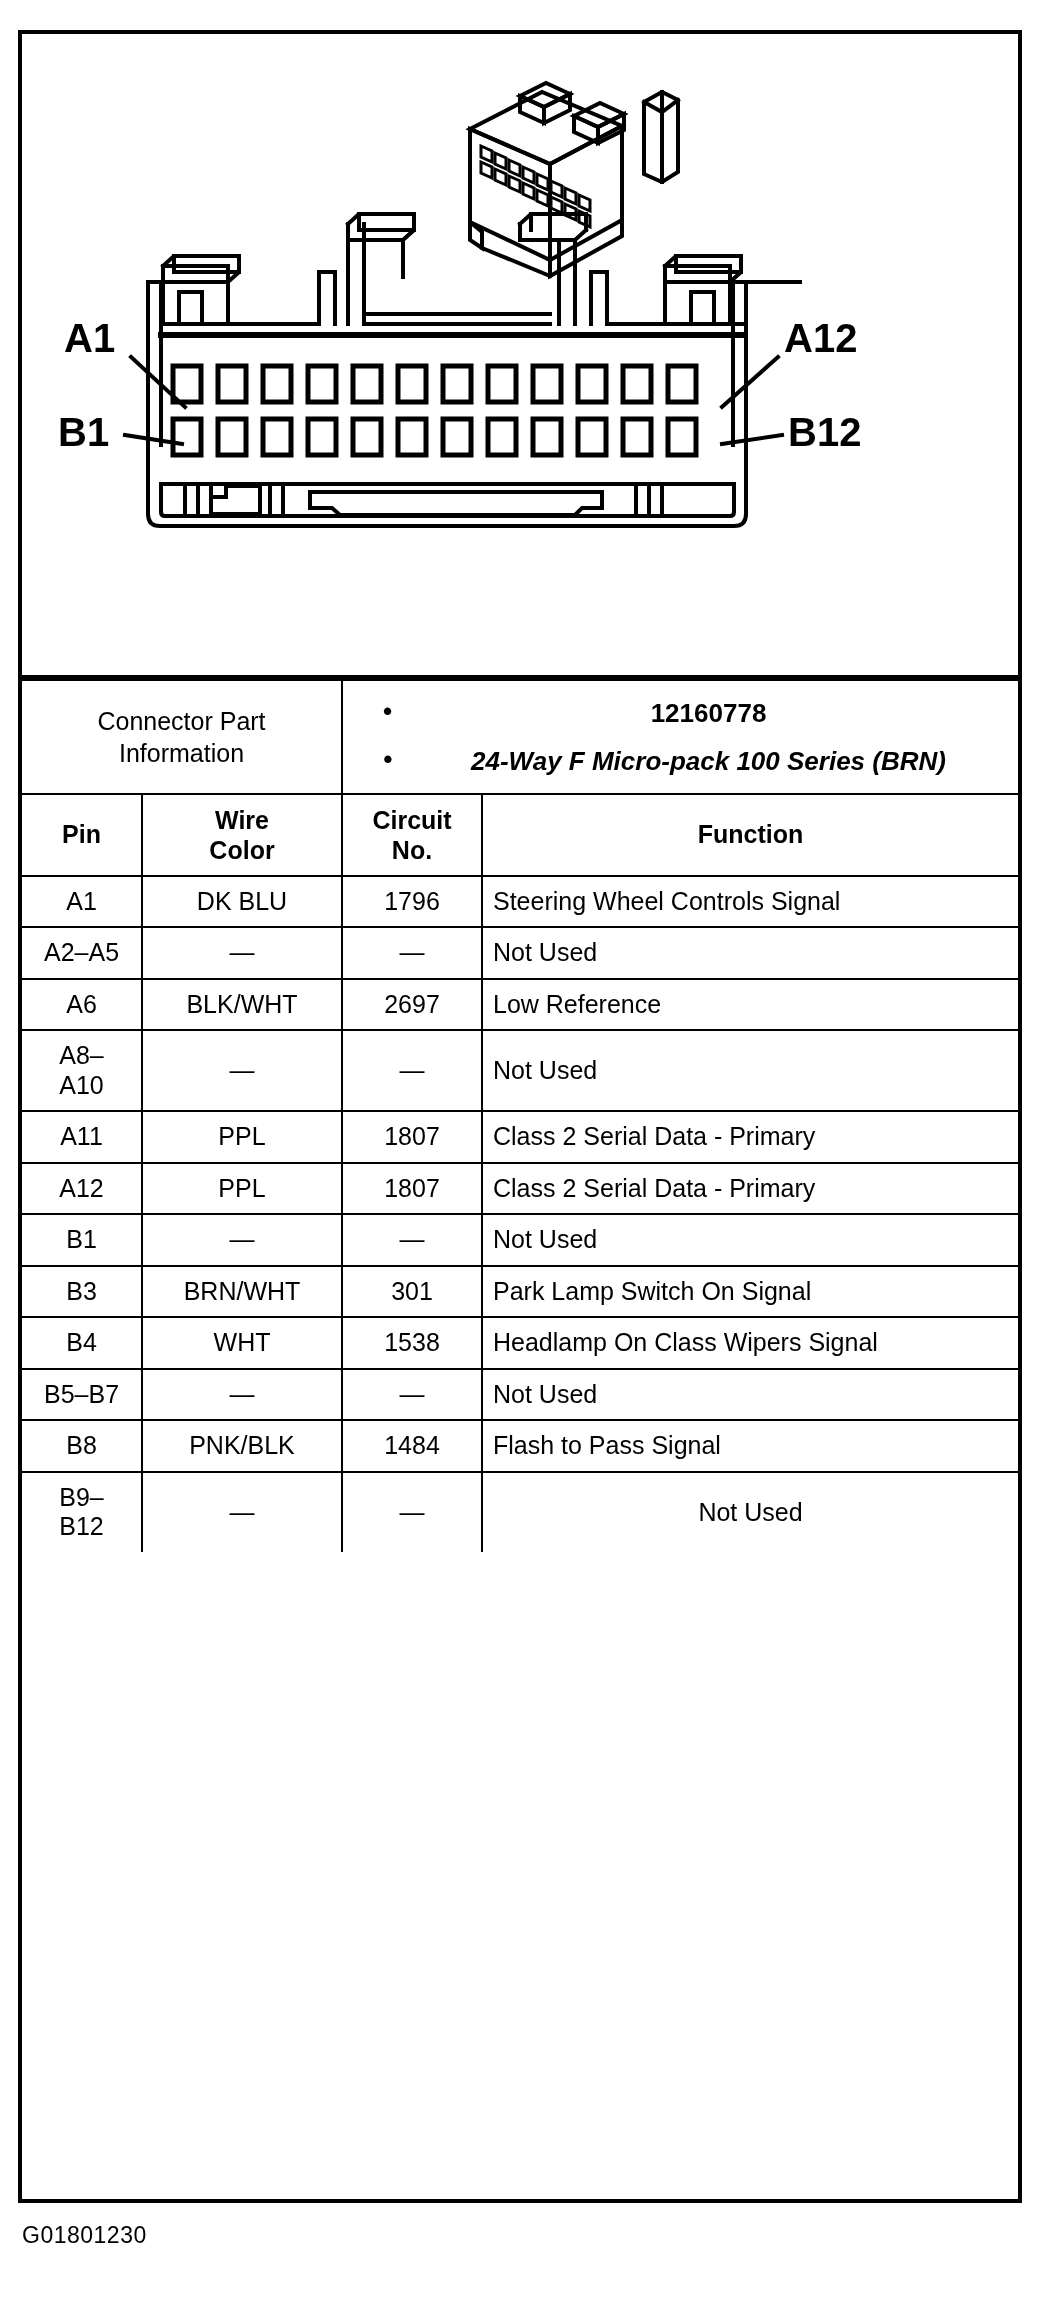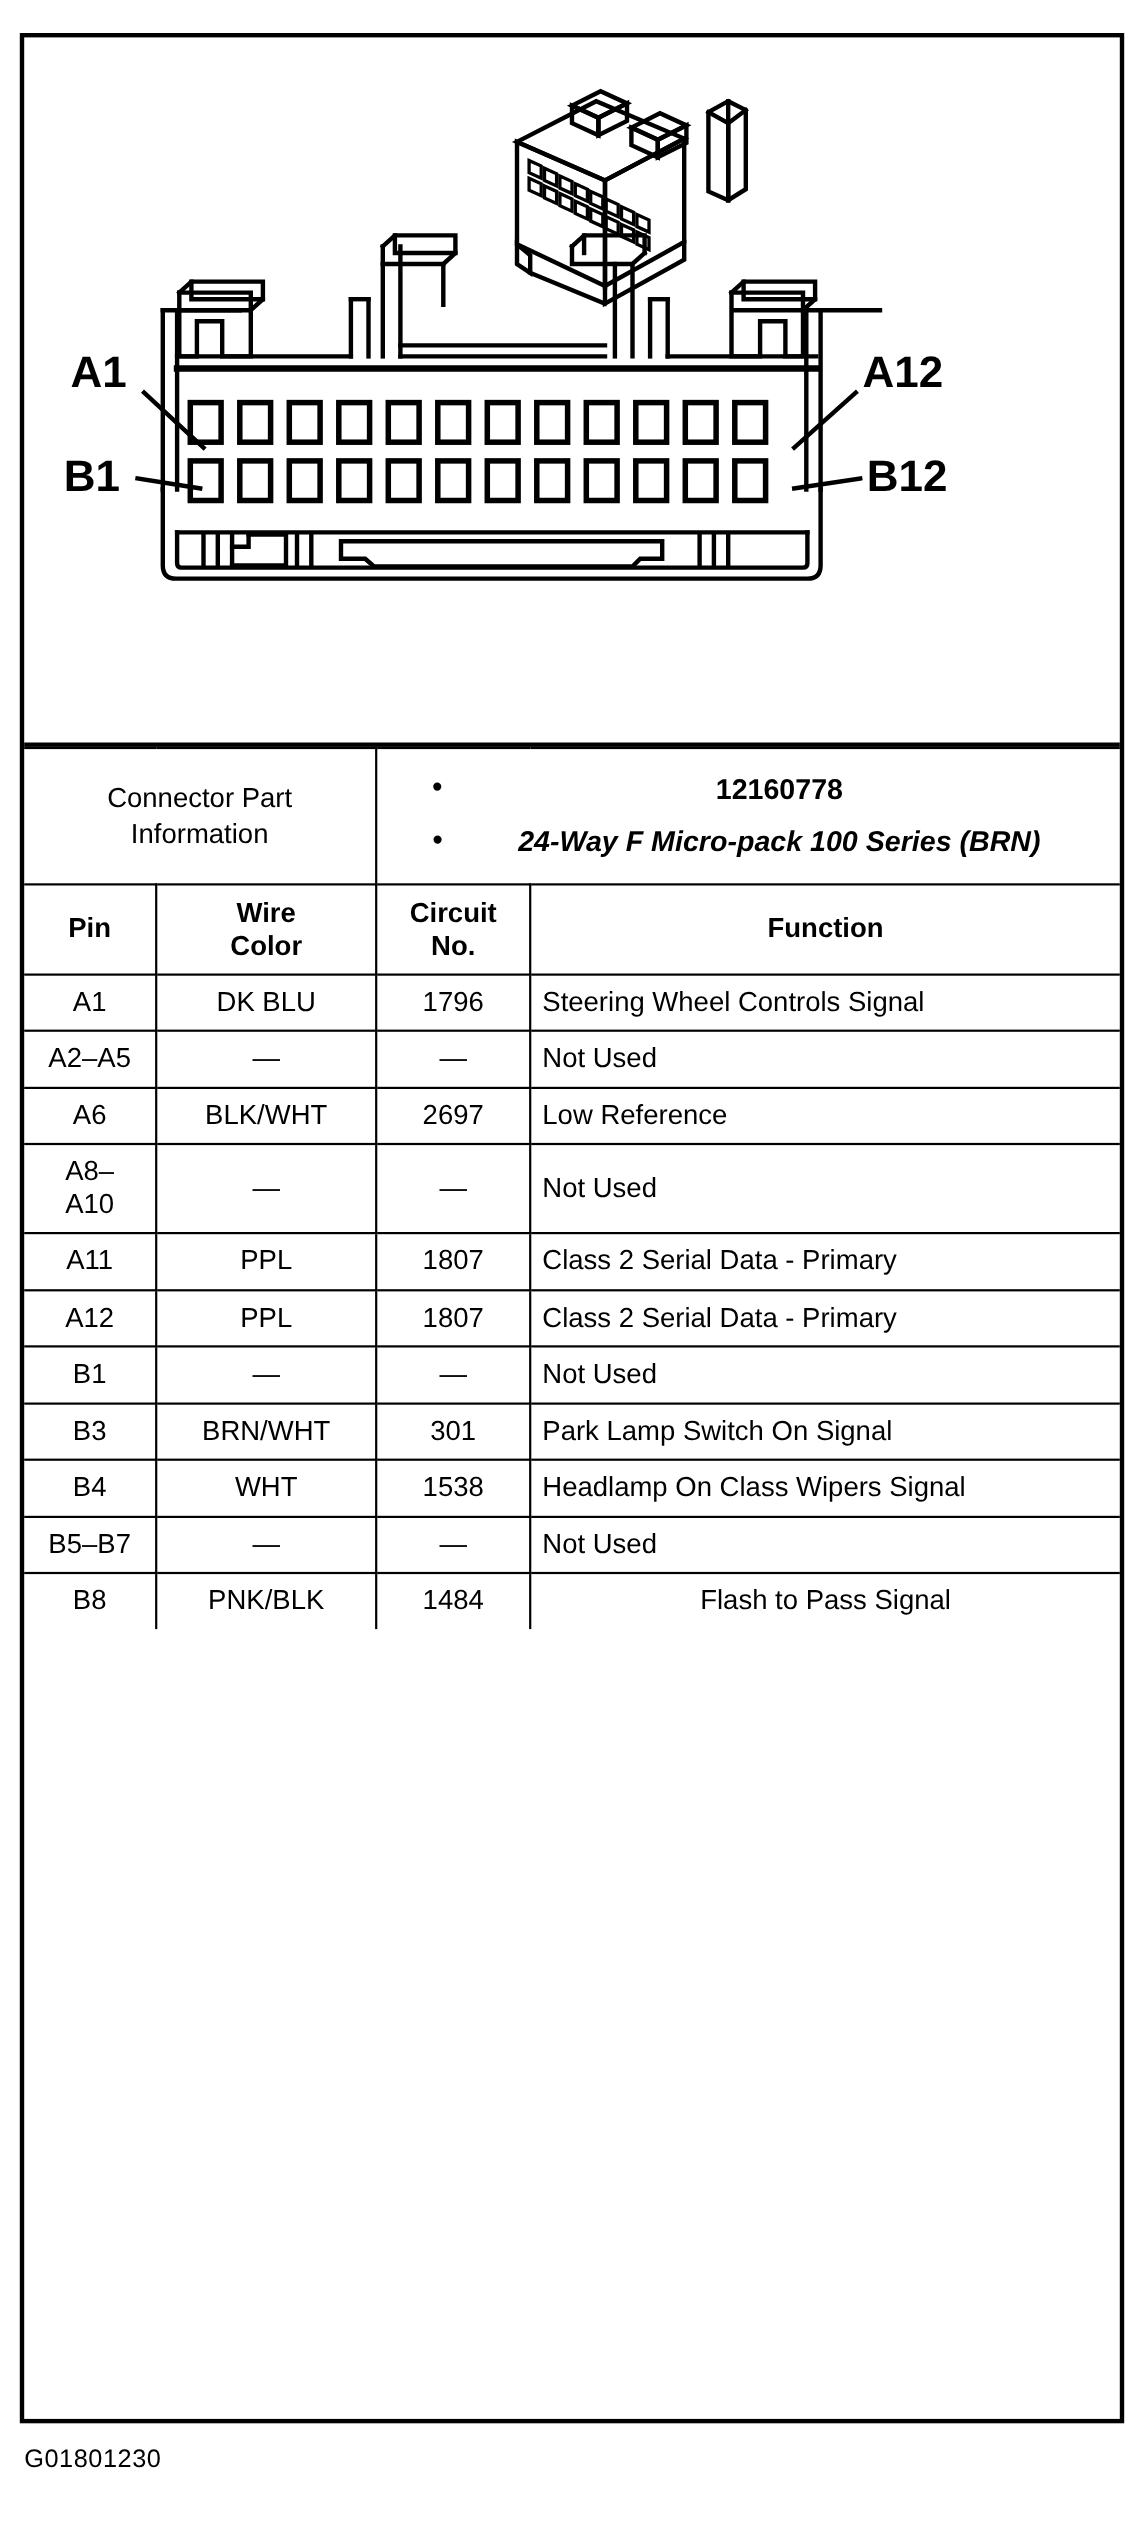--- a/index.html
+++ b/index.html
@@ -84,21 +84,21 @@
   .cell-left   { text-align: left; }
 
   
   .cpi-label {
     text-align: center;
     font-weight: bold;
     font-size: 25px;
     line-height: 1.28;
   }
   ul.part-list {
-    margin: 10px;
+    margin: 0;
     padding: 0 0 0 30px;
     list-style: none;
   }
   ul.part-list li {
     position: relative;
     font-weight: bold;
     font-size: 26px;
     line-height: 1.3;
     margin: 6px 0 14px 0;
     padding-left: 26px;
@@ -396,20 +396,26 @@
             <td class="cell-center">—</td>
             <td class="cell-center">—</td>
             <td class="cell-left">Not Used</td>
           </tr>
           <tr>
             <td class="cell-center pin-multiline">B8</td>
             <td class="cell-center">PNK/BLK</td>
             <td class="cell-center">1484</td>
             <td class="cell-left">Flash to Pass Signal</td>
           </tr>
+          <tr>
+            <td class="cell-center pin-multiline">B9–<br>B12</td>
+            <td class="cell-center">—</td>
+            <td class="cell-center">—</td>
+            <td class="cell-left">Not Used</td>
+          </tr>
         </tbody>
     </table>
 
   </div>
 
   <div class="figure-id">G01801230</div>
 
 </div>
 
 </body></html>

